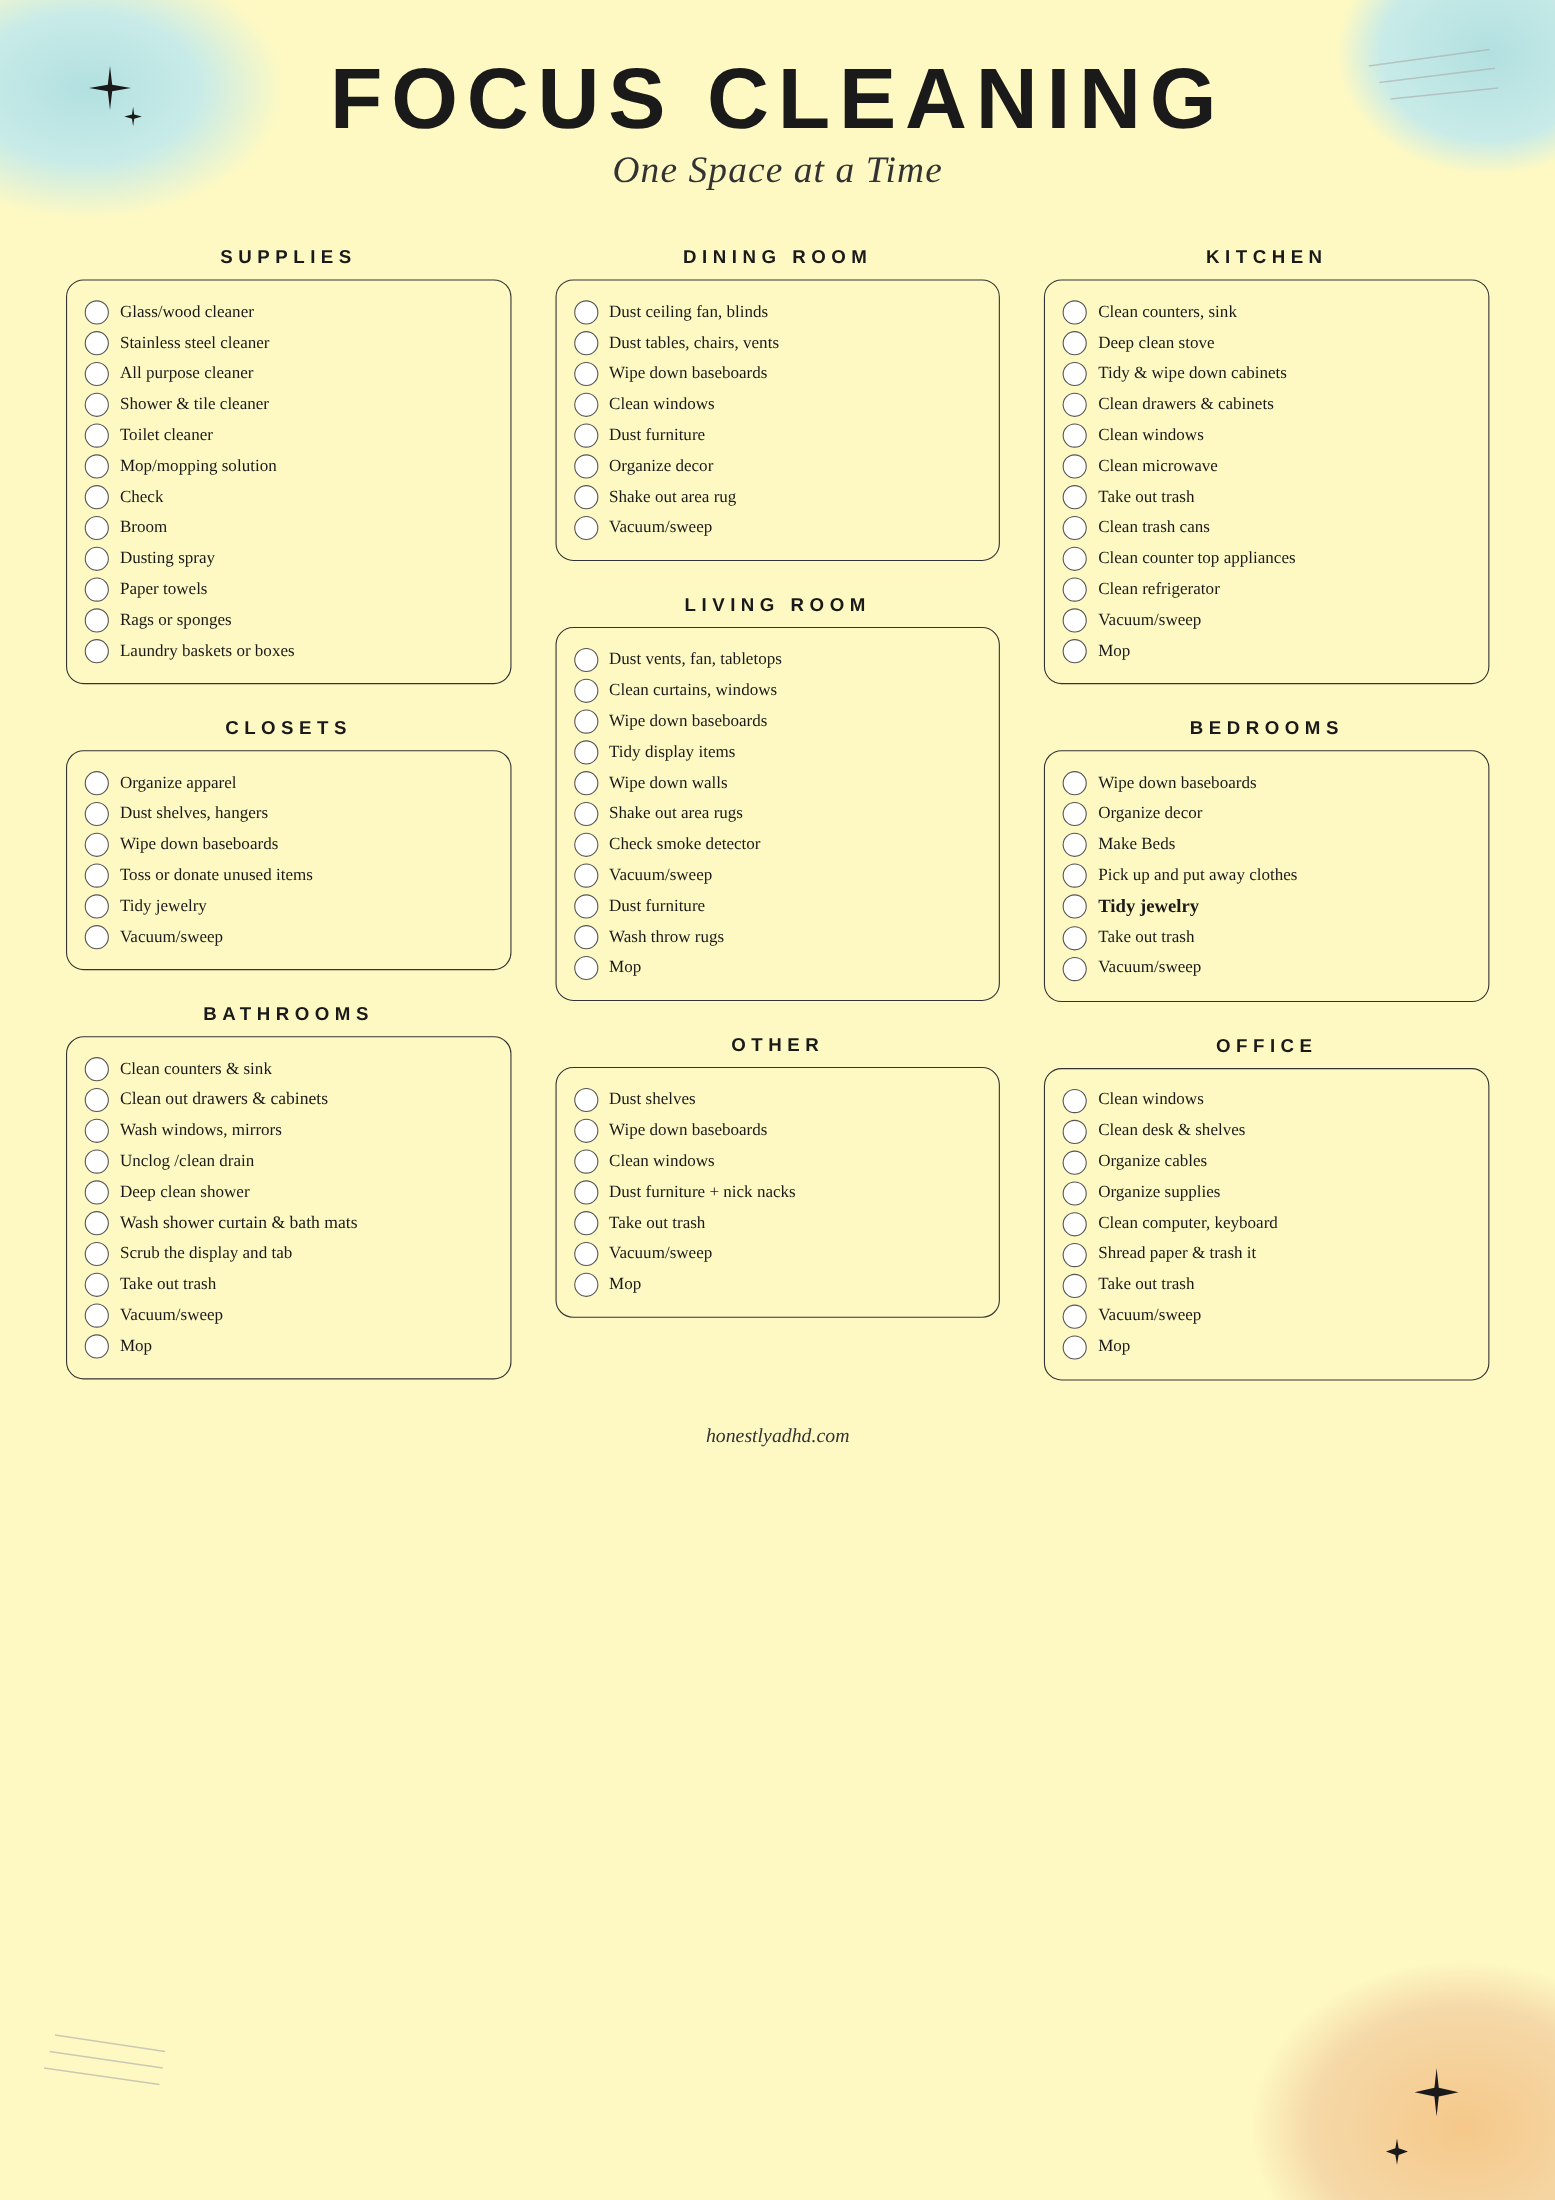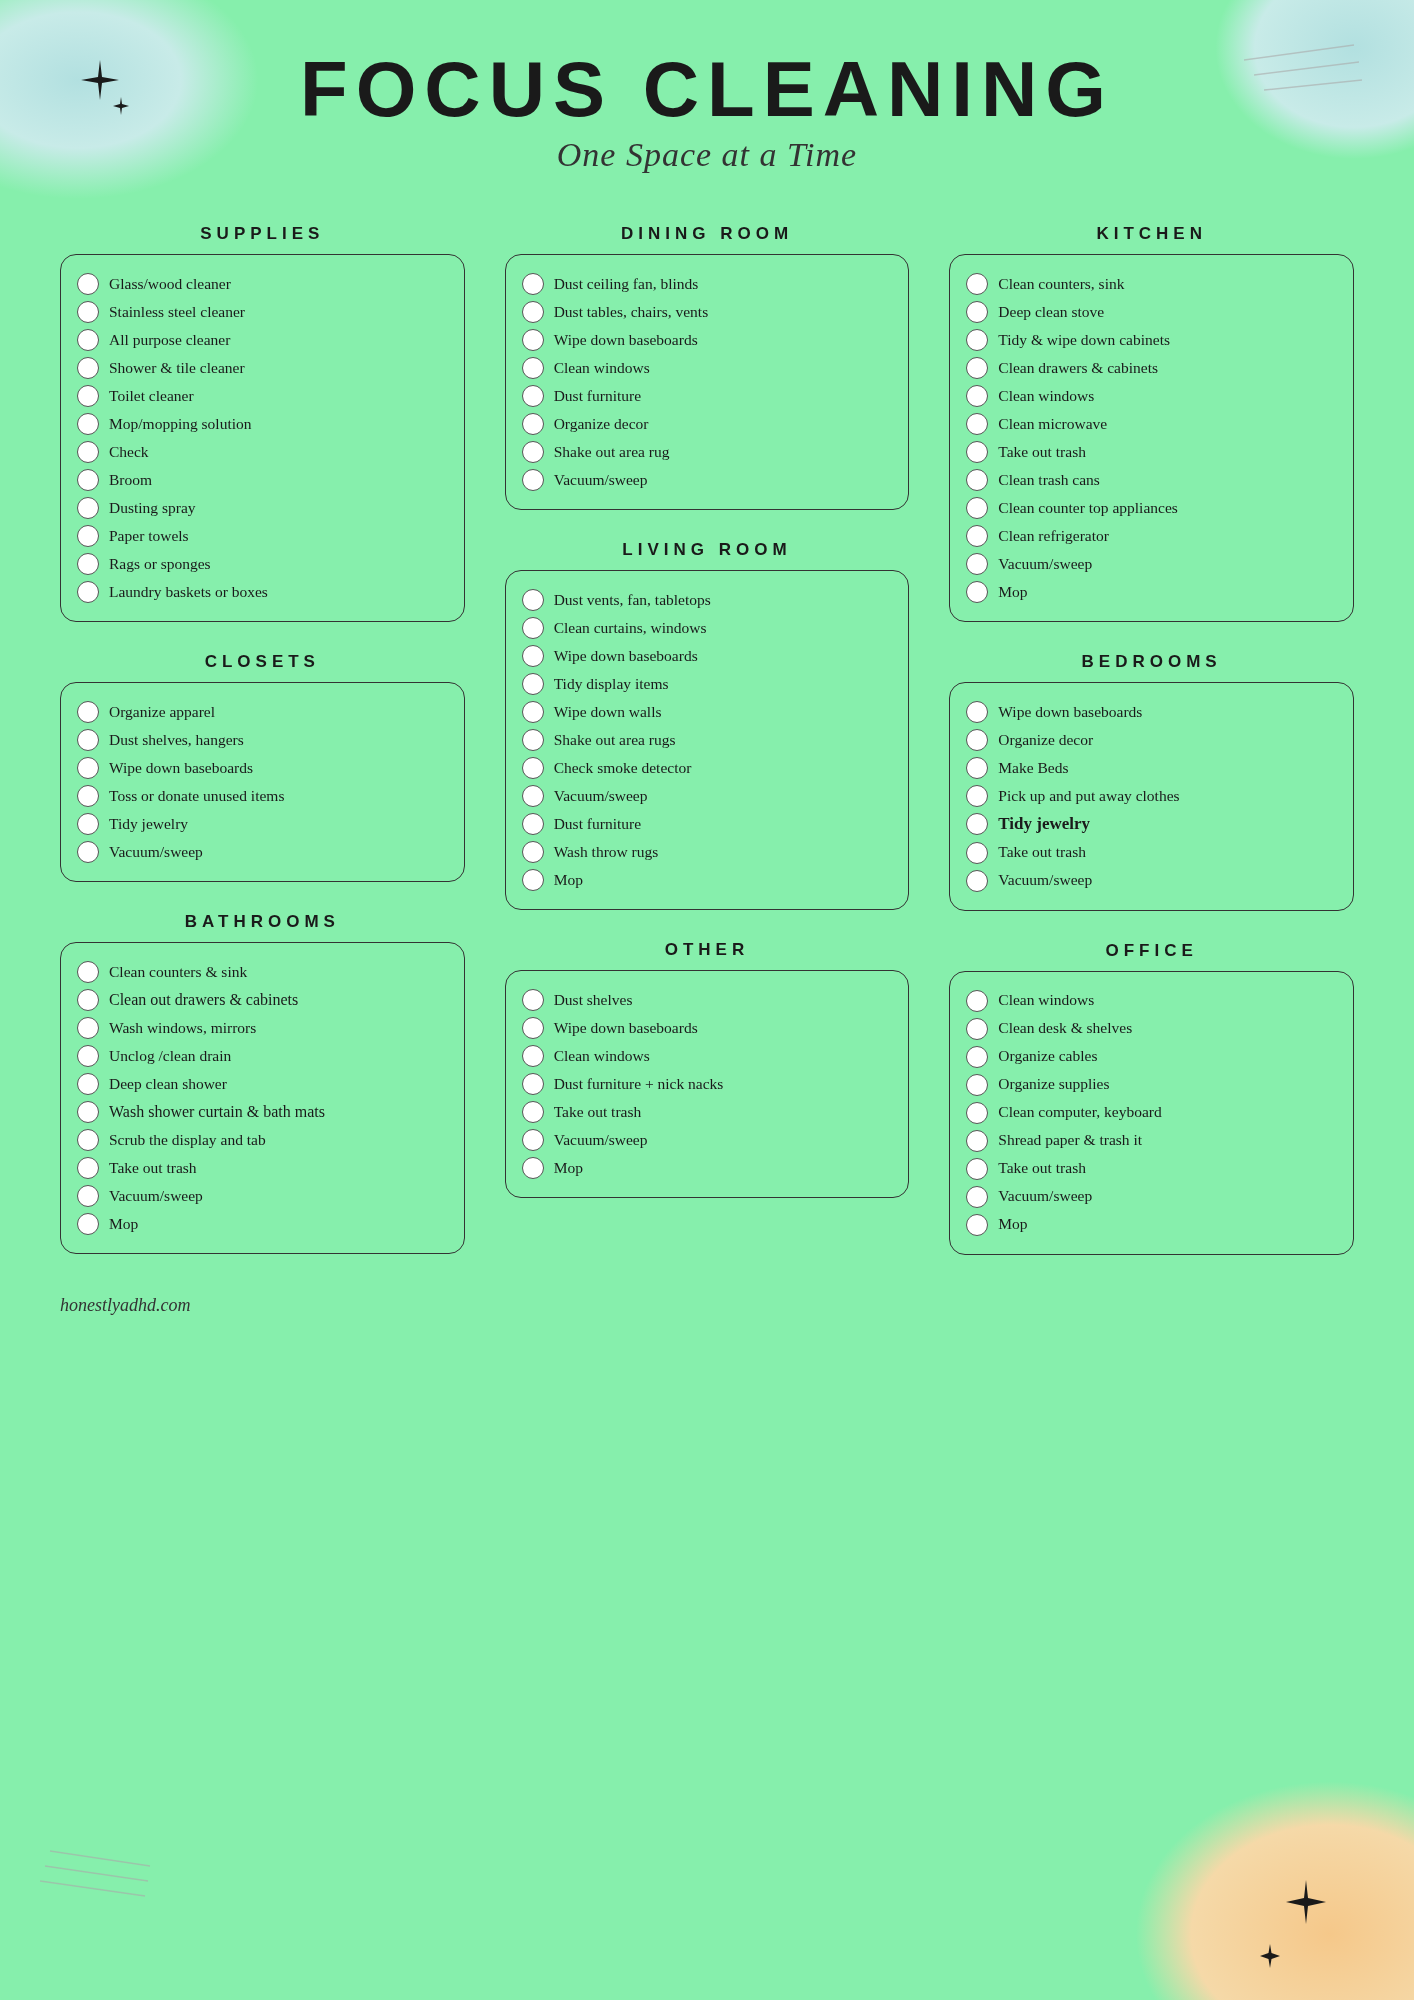--- a/index.html
+++ b/index.html
@@ -9,21 +9,21 @@
       font-family: Georgia, 'Times New Roman', serif;
       width: 1414px;
       min-height: 2000px;
       position: relative;
       overflow-x: hidden;
     }
 
     .page {
       width: 1414px;
       min-height: 2000px;
-      background: #86efac;
+      background: #fef9c3;
       position: relative;
       padding: 0 60px 60px 60px;
     }
 
     
     .blob-tl {
       position: absolute;
       top: 0; left: 0;
       width: 260px; height: 200px;
       background: radial-gradient(ellipse at 30% 40%, #b2e0e0 0%, #c8ebe8 40%, transparent 70%);
@@ -152,21 +152,21 @@
     .item-text.bold {
       font-weight: bold;
       font-size: 17px;
     }
 
     .item-text.small {
       font-size: 16px;
     }
 
     .footer {
-      text-align: left;
+      text-align: center;
       margin-top: 10px;
       position: relative;
       z-index: 2;
     }
 
     .footer-url {
       font-family: Georgia, serif;
       font-size: 18px;
       color: #333;
       font-style: italic;

